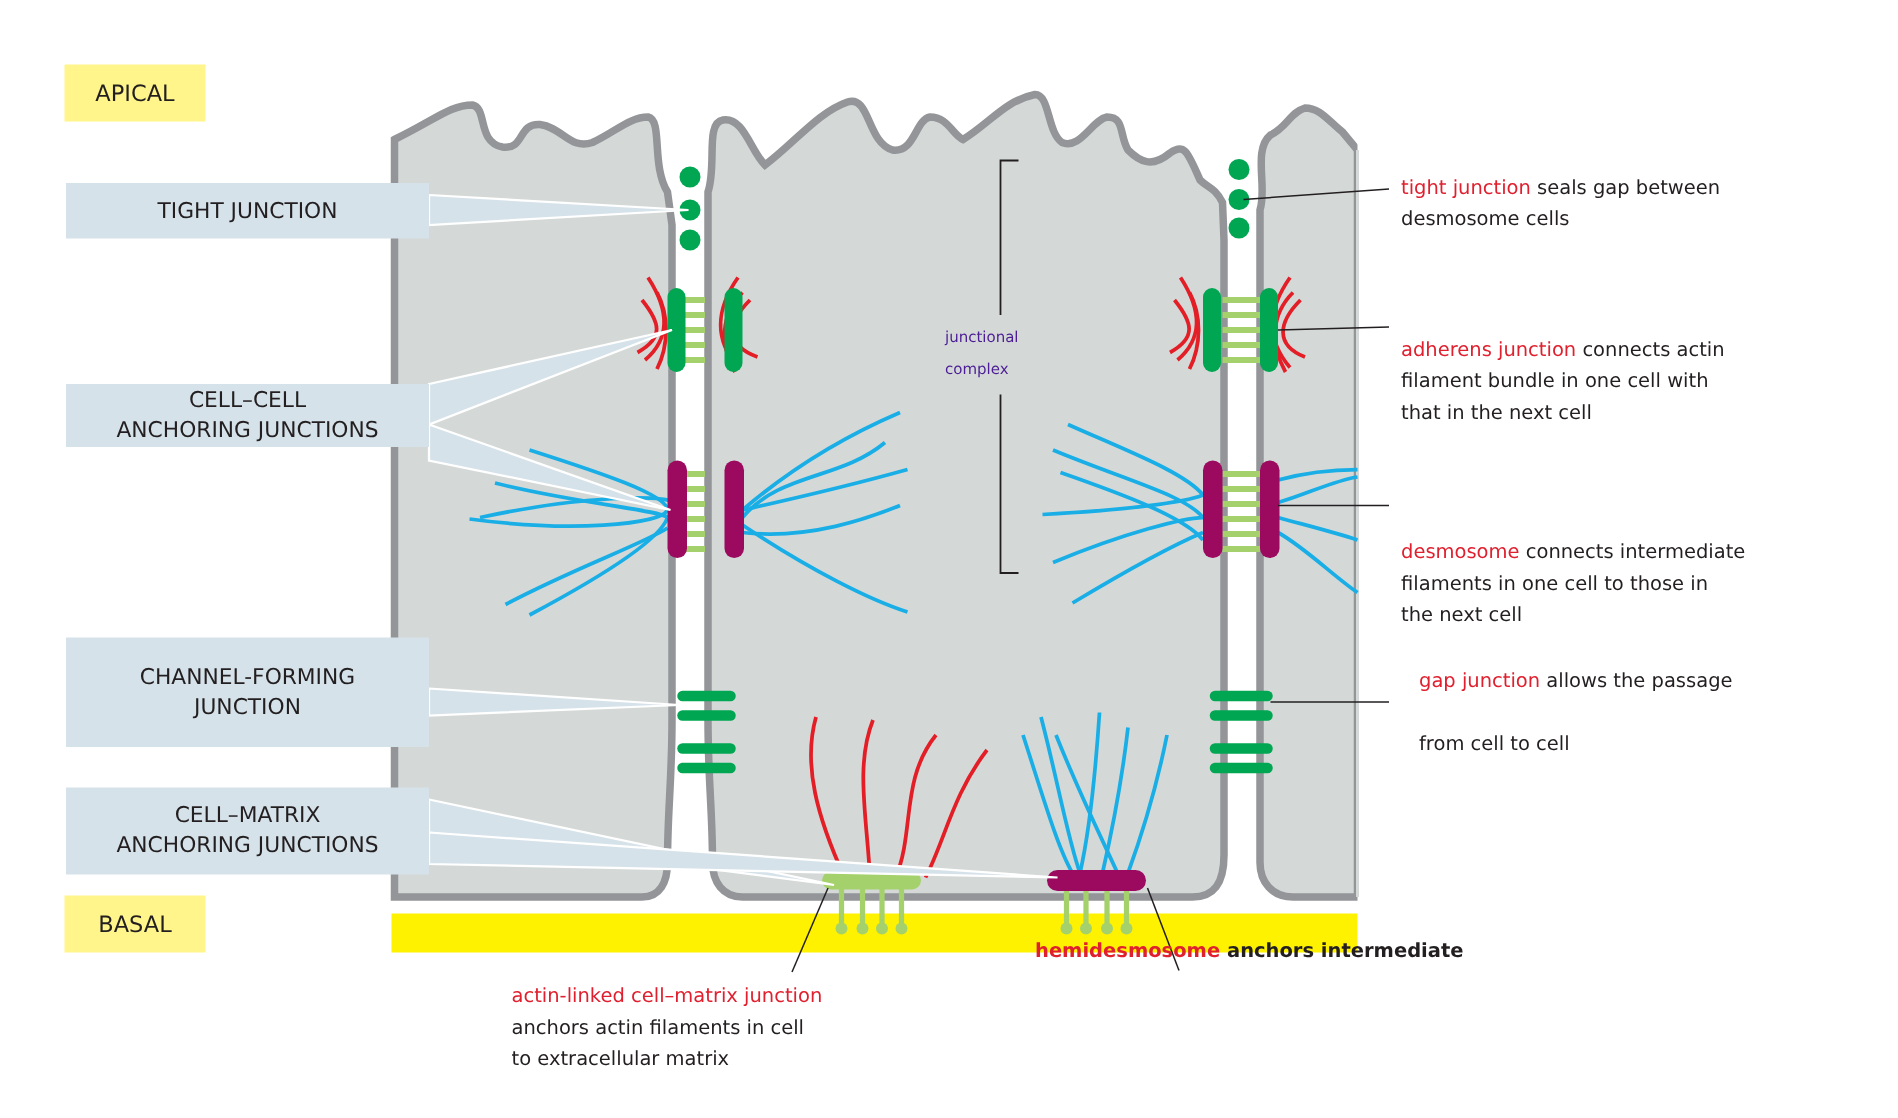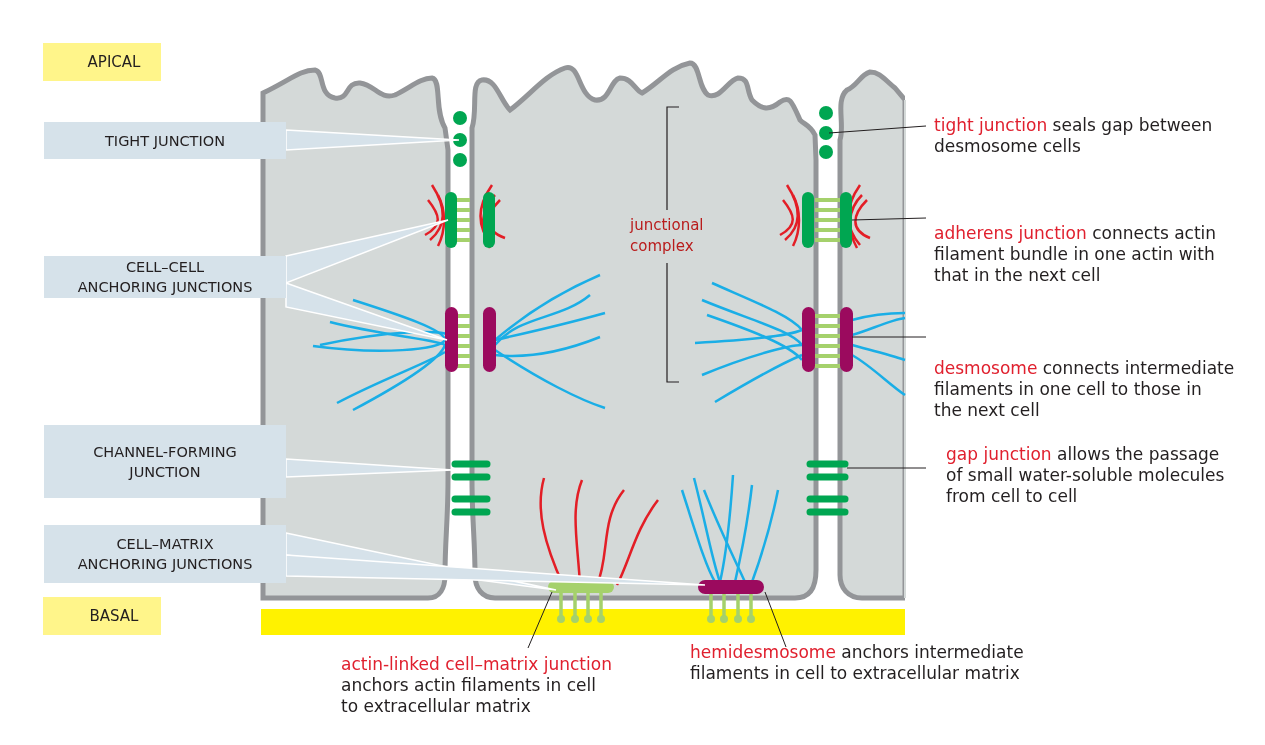--- a/index.html
+++ b/index.html
@@ -1,26 +1,26 @@
 <!DOCTYPE html>
 <html><head>
 <meta charset="utf-8">
 <style>
   html, body { margin: 0; padding: 0; background: #ffffff; }
   body { width: 1265px; height: 745px; position: relative; overflow: hidden;
          font-family: "DejaVu Sans", sans-serif; color: #231f20; }
   svg#diagram { position: absolute; left: 0; top: 0; }
   .zone-label { position: absolute; background: #fff58a; font-size: 15px;
-                display: flex; align-items: center; justify-content: center; padding-left: 24px; }
+                display: flex; align-items: center; justify-content: center; }
   .callout { position: absolute; background: #d6e2ea; font-size: 14.5px; text-align: center;
              display: flex; align-items: center; justify-content: center; line-height: 20px;
              white-space: pre-line; }
-  .note { position: absolute; font-size: 17px; line-height: 21px; color: #231f20; }
+  .note { position: absolute; font-size: 13px; line-height: 21px; color: #231f20; }
   .note .term { color: #e0202e; }
-  .jc-label { position: absolute; font-size: 15px; line-height: 21px; color: #b91c1c; white-space: pre-line; }
+  .jc-label { position: absolute; font-size: 10px; line-height: 21px; color: #4c1d95; white-space: pre-line; }
 </style>
 </head>
 <body>
 
 <svg id="diagram" width="1265" height="745" viewBox="0 0 1265 745">
 
   <rect x="261" y="609" width="644" height="26" fill="#fff200"></rect>
 
   <path d="M263,93 C290,80 300,70 315,70 C325,72 318,95 335,98 C350,100 345,82 360,83 C375,85 380,100 395,95 C410,88 420,78 432,78 C442,80 434,110 445,128 L448,150 L448,480 C448,520 445,540 445,575 C445,588 440,598 428,598 L263,598 Z" fill="#d4d9d8" stroke="#939598" stroke-width="5"></path>
 
@@ -228,35 +228,34 @@
 
 <div class="jc-label" style="left:630px; top:215px;">junctional
 complex</div>
 
 <div class="note" style="left:934px; top:115px; width:330px;">
   <span class="term">tight junction</span><span> seals gap between</span><br>
   <span>desmosome cells</span>
 </div>
 <div class="note" style="left:934px; top:223px; width:330px;">
   <span class="term">adherens junction</span><span> connects actin</span><br>
-  <span>filament bundle in one actin with</span><br>
+  <span>filament bundle in one cell with</span><br>
   <span>that in the next cell</span>
 </div>
 <div class="note" style="left:934px; top:326px; width:331px;margin-top:32px;">
   <span class="term">desmosome</span><span> connects intermediate</span><br>
   <span>filaments in one cell to those in</span><br>
   <span>the next cell</span>
 </div>
 <div class="note" style="left:934px; top:444px; width:330px;margin-left:12px;">
   <span class="term">gap junction</span><span> allows the passage</span><br>
-  <span>of small water-soluble molecules</span><br>
+  <br>
   <span>from cell to cell</span>
 </div>
 
 <div class="note" style="left:341px; top:654px; width:300px;">
   <span class="term">actin-linked cell–matrix junction</span><br>
   <span>anchors actin filaments in cell</span><br>
   <span>to extracellular matrix</span>
 </div>
-<div class="note" style="left:690px; top:642px; width:360px;">
+<div class="note" style="left:690px; top:624px; width:360px;font-weight:bold;">
   <span class="term">hemidesmosome</span><span> anchors intermediate</span><br>
-  <span>filaments in cell to extracellular matrix</span>
 </div>
 
 </body></html>

